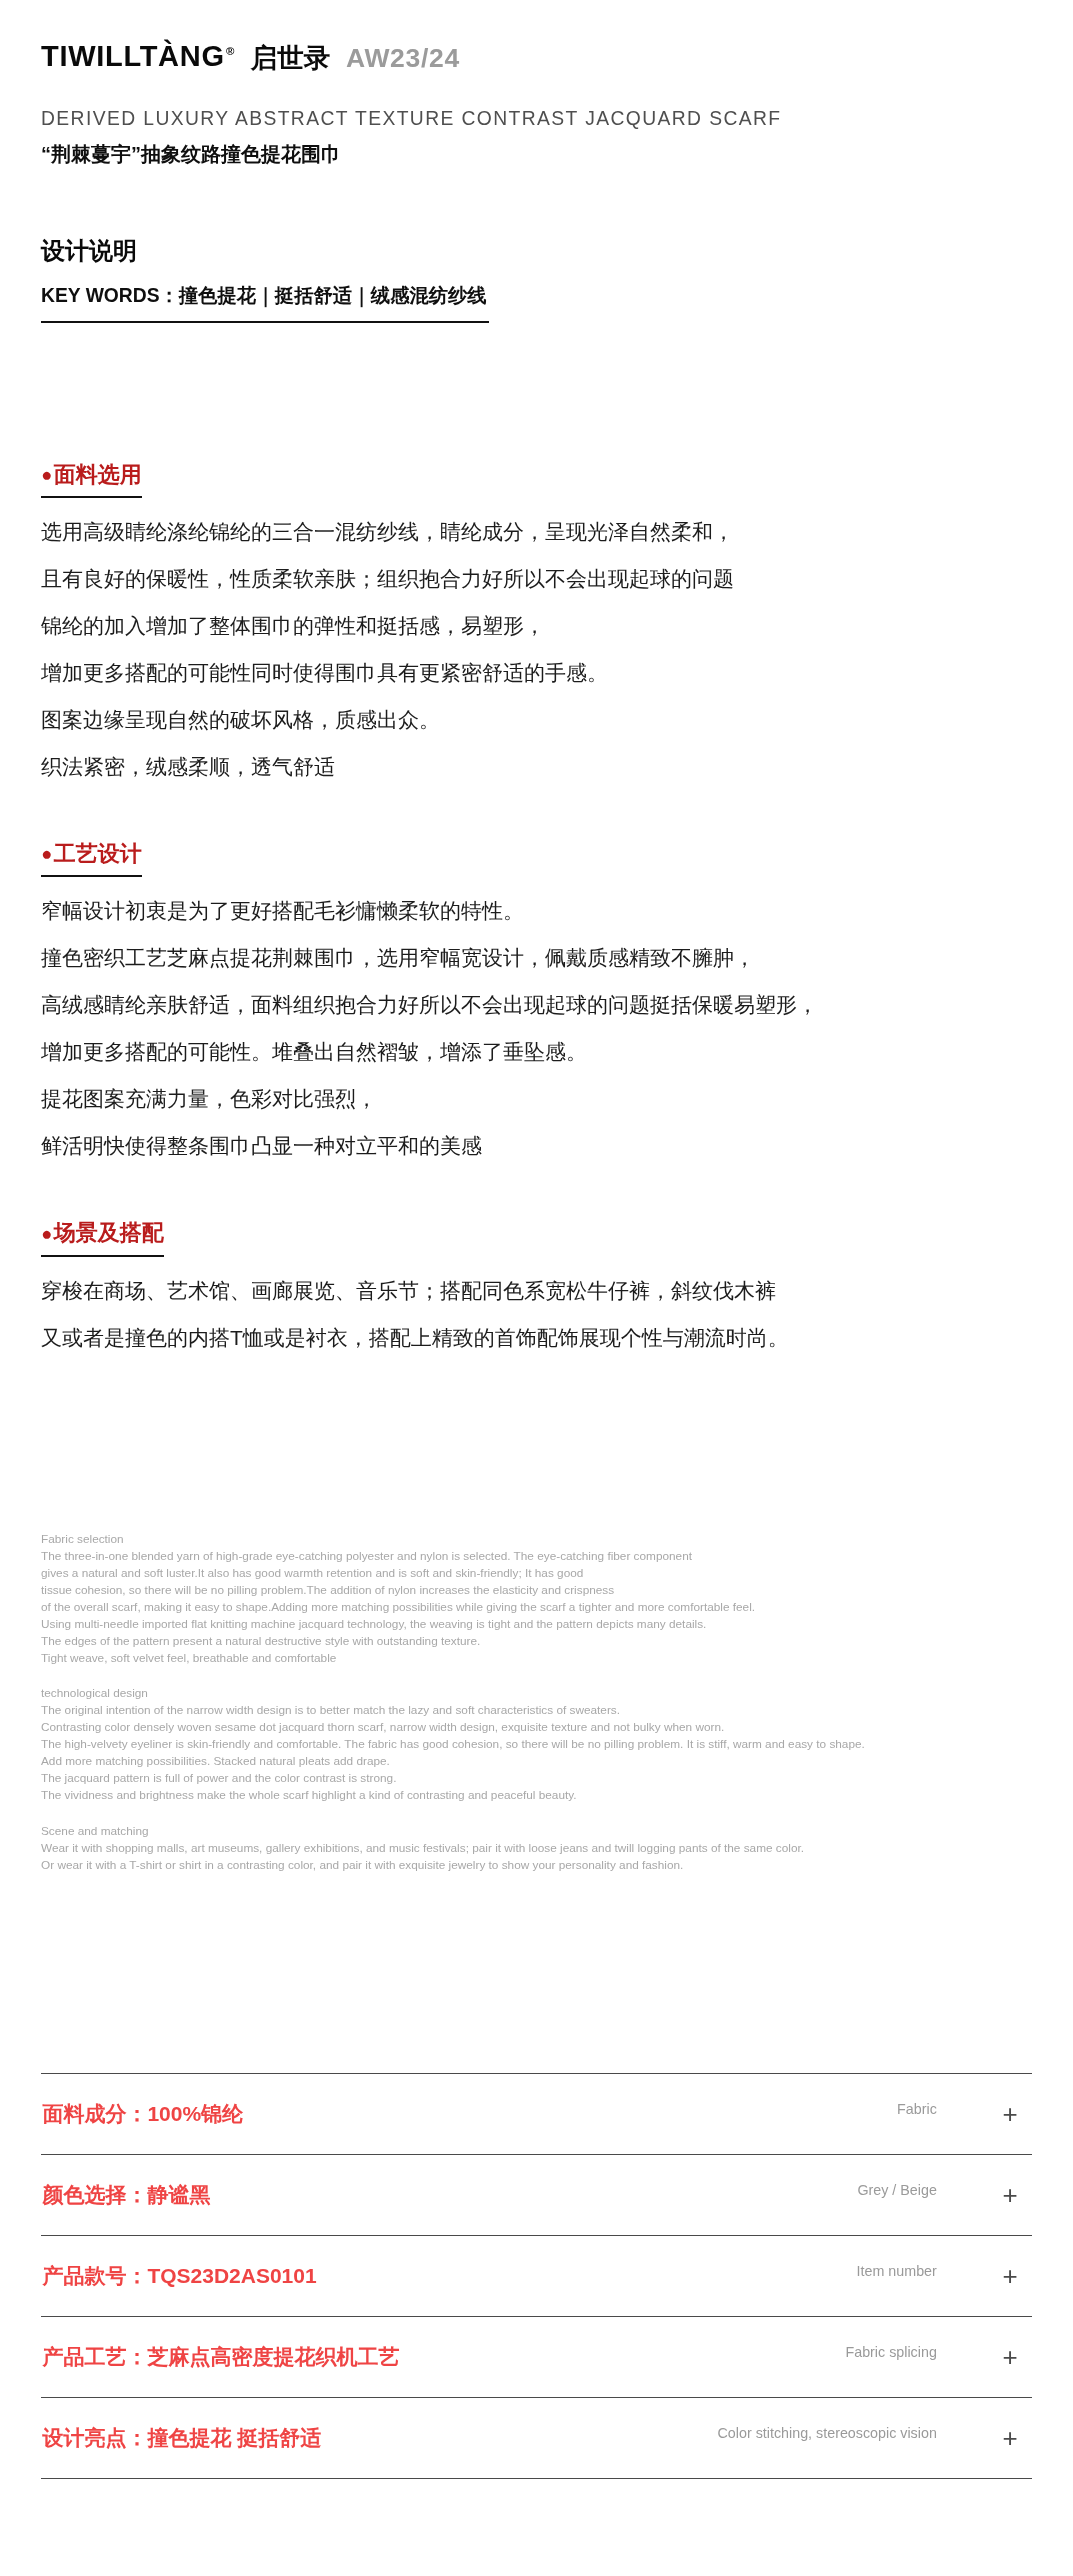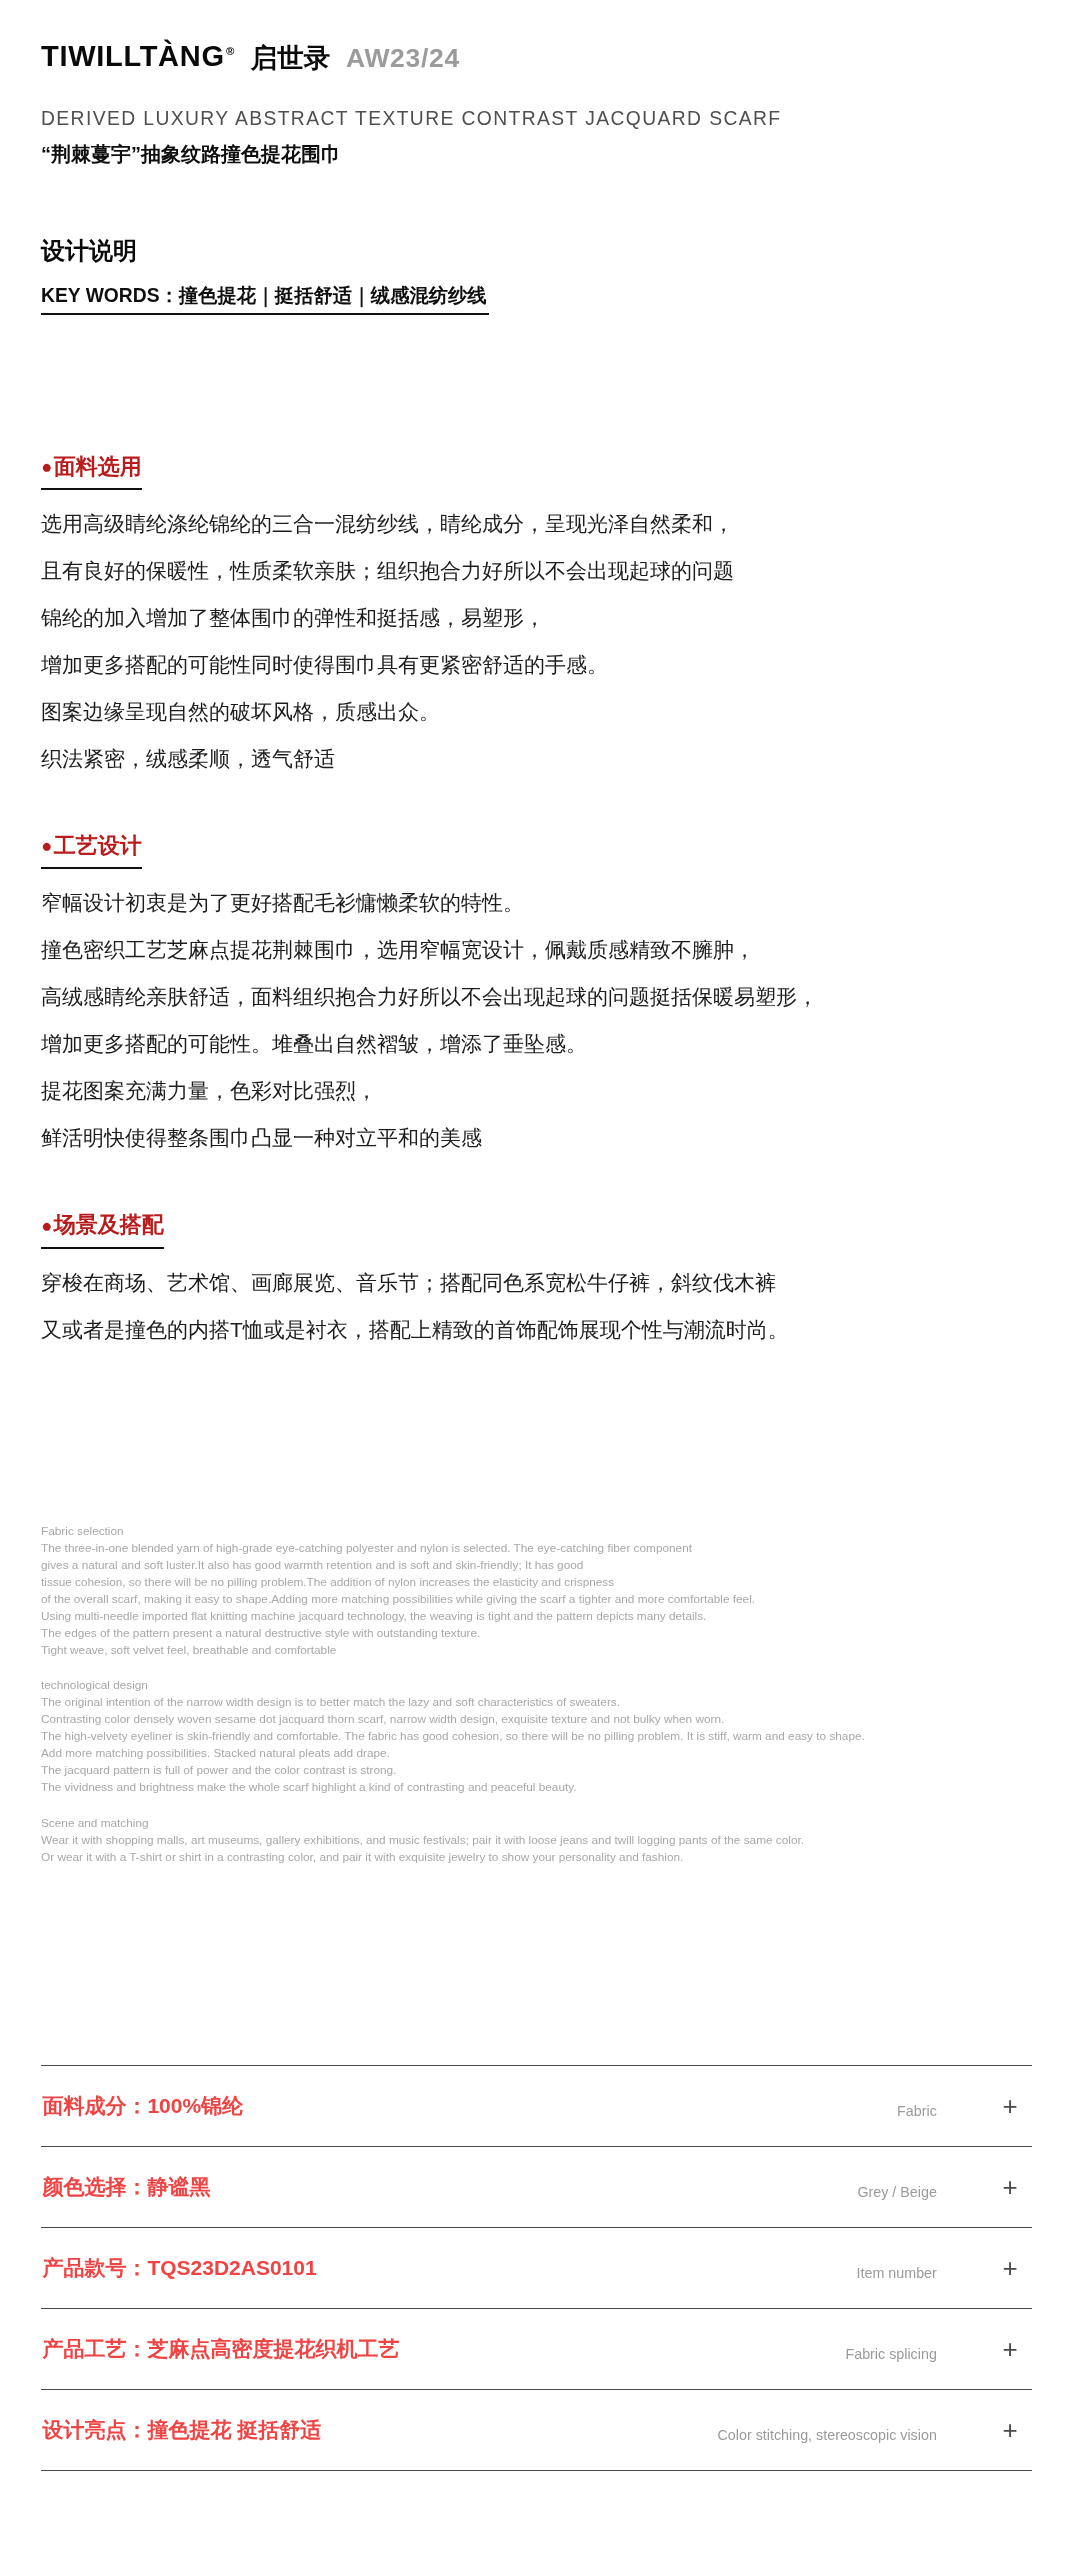--- a/index.html
+++ b/index.html
@@ -21,21 +21,21 @@
   .season { font-size:26.5px; font-weight:700; color:#9b9b9b; letter-spacing:0.7px; line-height:1; }
 
   
   .title-en { margin-top:37px; font-size:19.3px; font-weight:500; letter-spacing:1.4px; color:#4f4f4f; }
   .title-cn { margin-top:11.4px; font-size:20px; font-weight:700; color:#0f0f0f; }
 
   
   .design-title { margin-top:67px; font-size:24px; font-weight:800; color:#0a0a0a; }
   .keywords {
     margin-top:14.3px; font-size:19.3px; font-weight:700; color:#0f0f0f;
-    padding-bottom:4px; border-bottom:2.1px solid #111;
+    padding-bottom:12px; border-bottom:2.1px solid #111;
     width:fit-content; padding-right:2.9px;
   }
 
   
   .section { margin-top:49px; }
   .section.first { margin-top:137px; }
   .section-heading {
     font-size:22px; font-weight:700; color:#b91c1c;
     padding-bottom:6.4px; border-bottom:2.1px solid #111;
     width:fit-content; margin-bottom:10px;
@@ -49,21 +49,21 @@
   .en-block:first-child { margin-top:0; }
   .en-line { font-size:11.8px; line-height:17px; color:#a8a8a8; }
 
   
   .spec-table { margin-top:199px; border-bottom:0.7px solid #4a4a4a; }
   .spec-row {
     display:flex; align-items:center; justify-content:space-between;
     height:81px; border-top:0.7px solid #4a4a4a; padding:0 8.6px 0 1.4px;
   }
   .spec-label { font-size:21px; font-weight:700; color:#ef4444; }
-  .spec-right { display:flex; align-items:flex-end; gap:60px; }
+  .spec-right { display:flex; align-items:flex-start; gap:60px; }
   .spec-en { font-size:14.3px; color:#9a9a9a; }
   .spec-plus {
     font-size:26px; font-weight:400; color:#4a4a4a; line-height:1;
     cursor:pointer; padding:0 5.7px; user-select:none;
   }
 </style>
 </head>
 <body>
 
 <div class="page">

